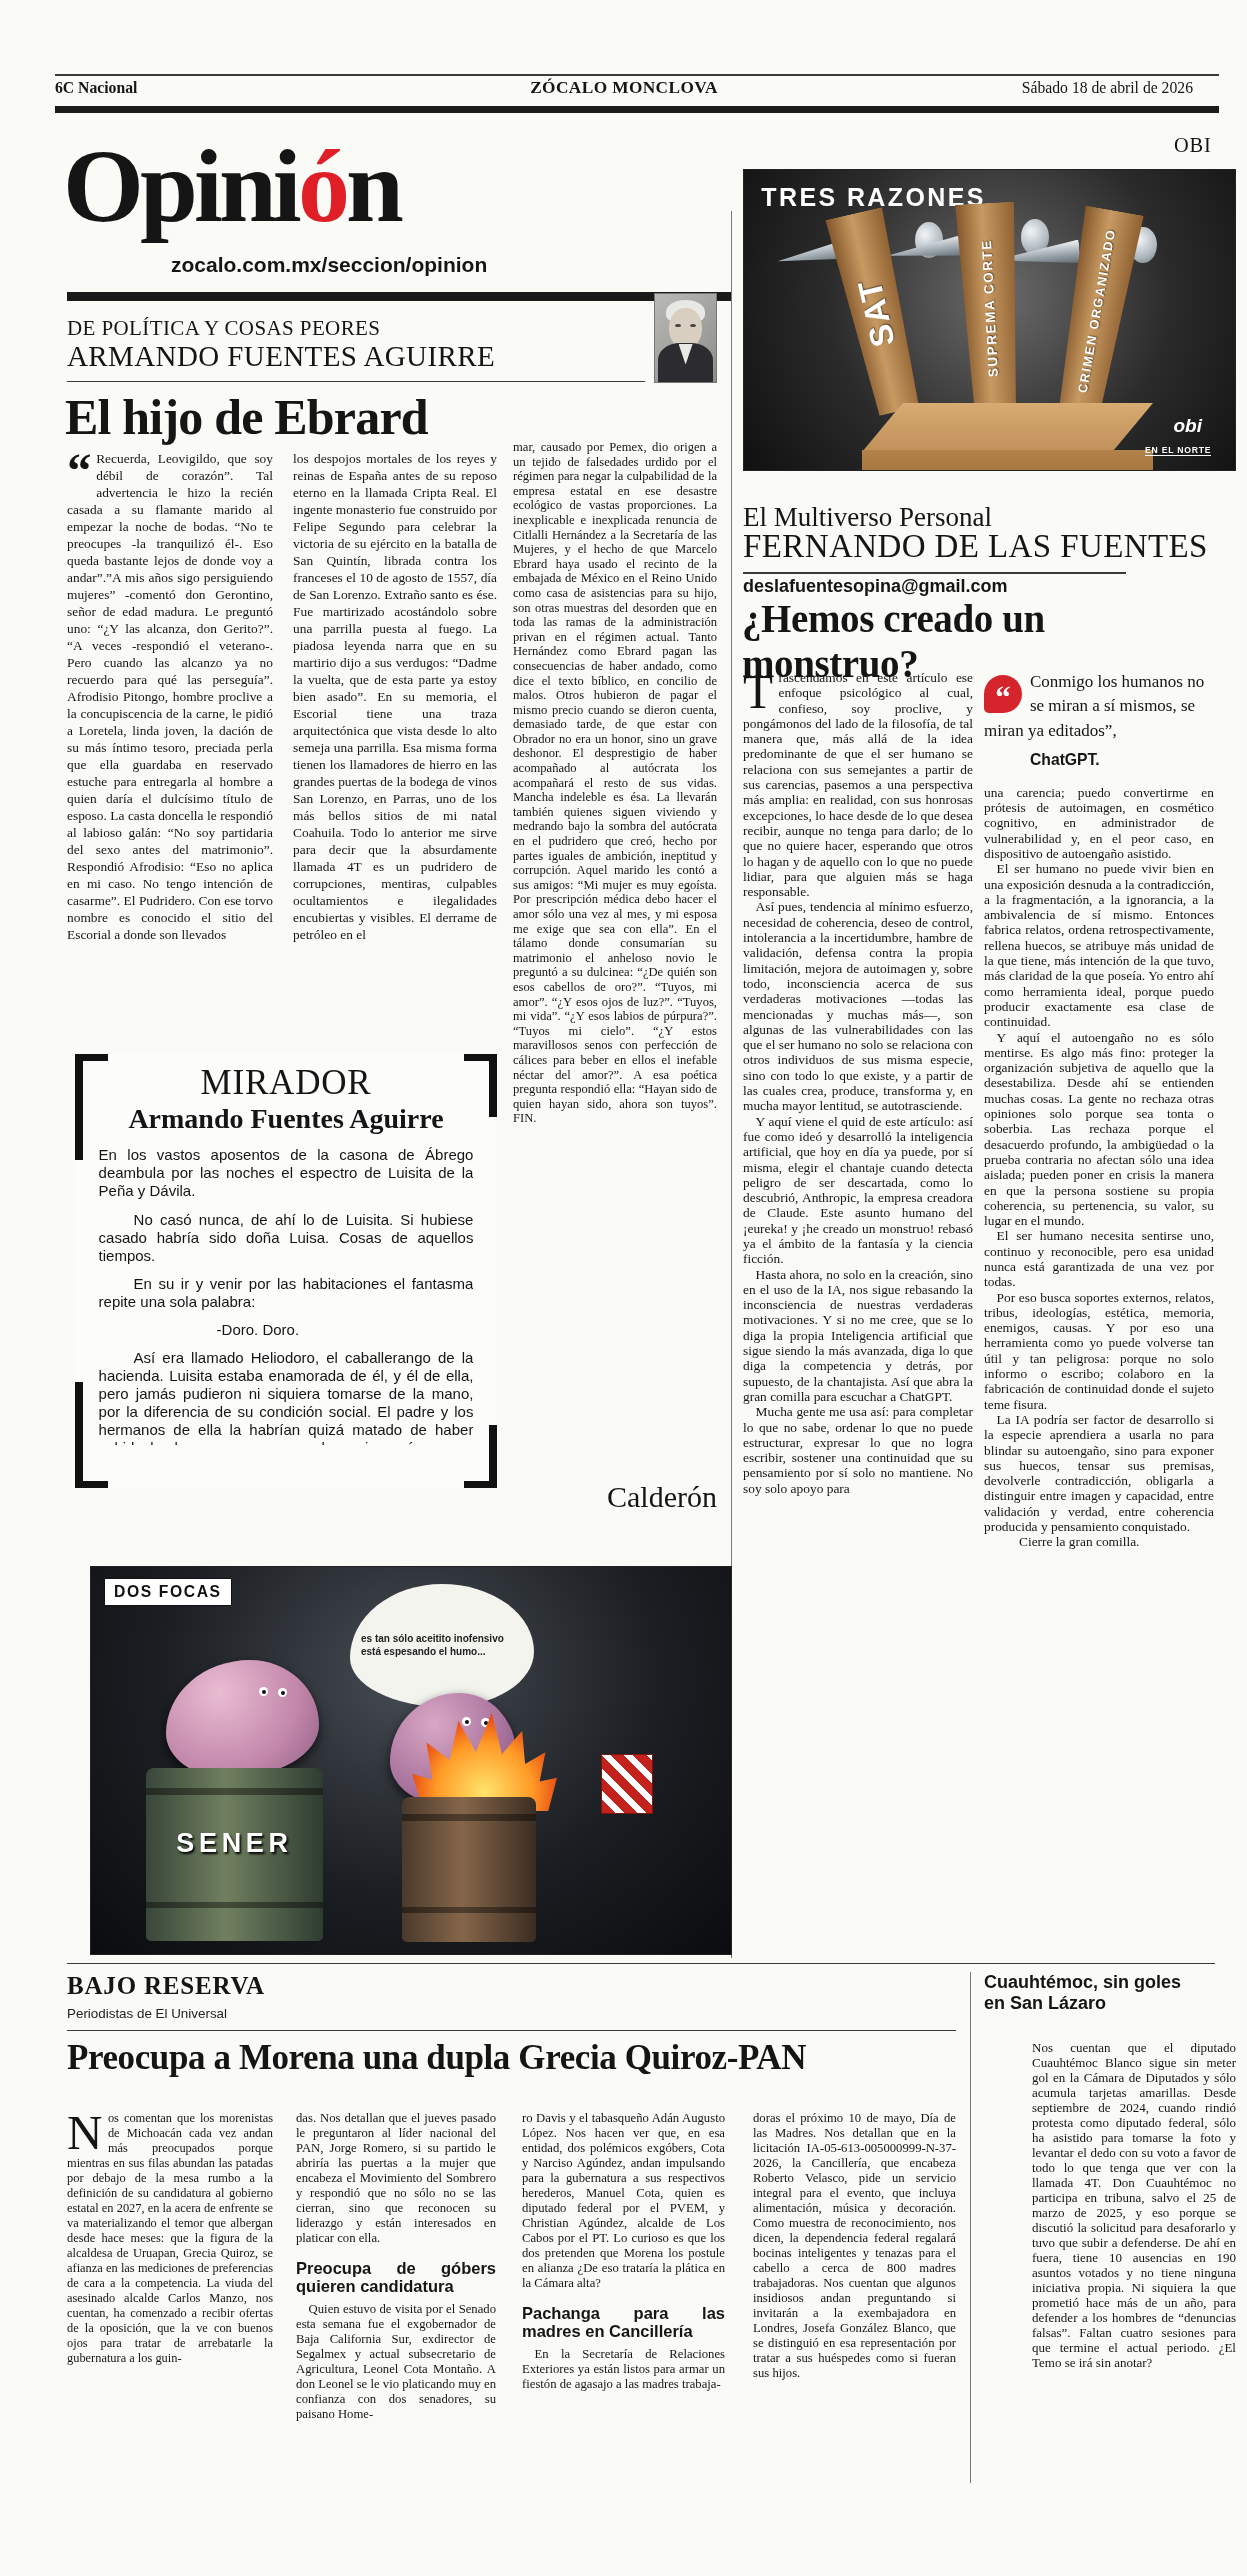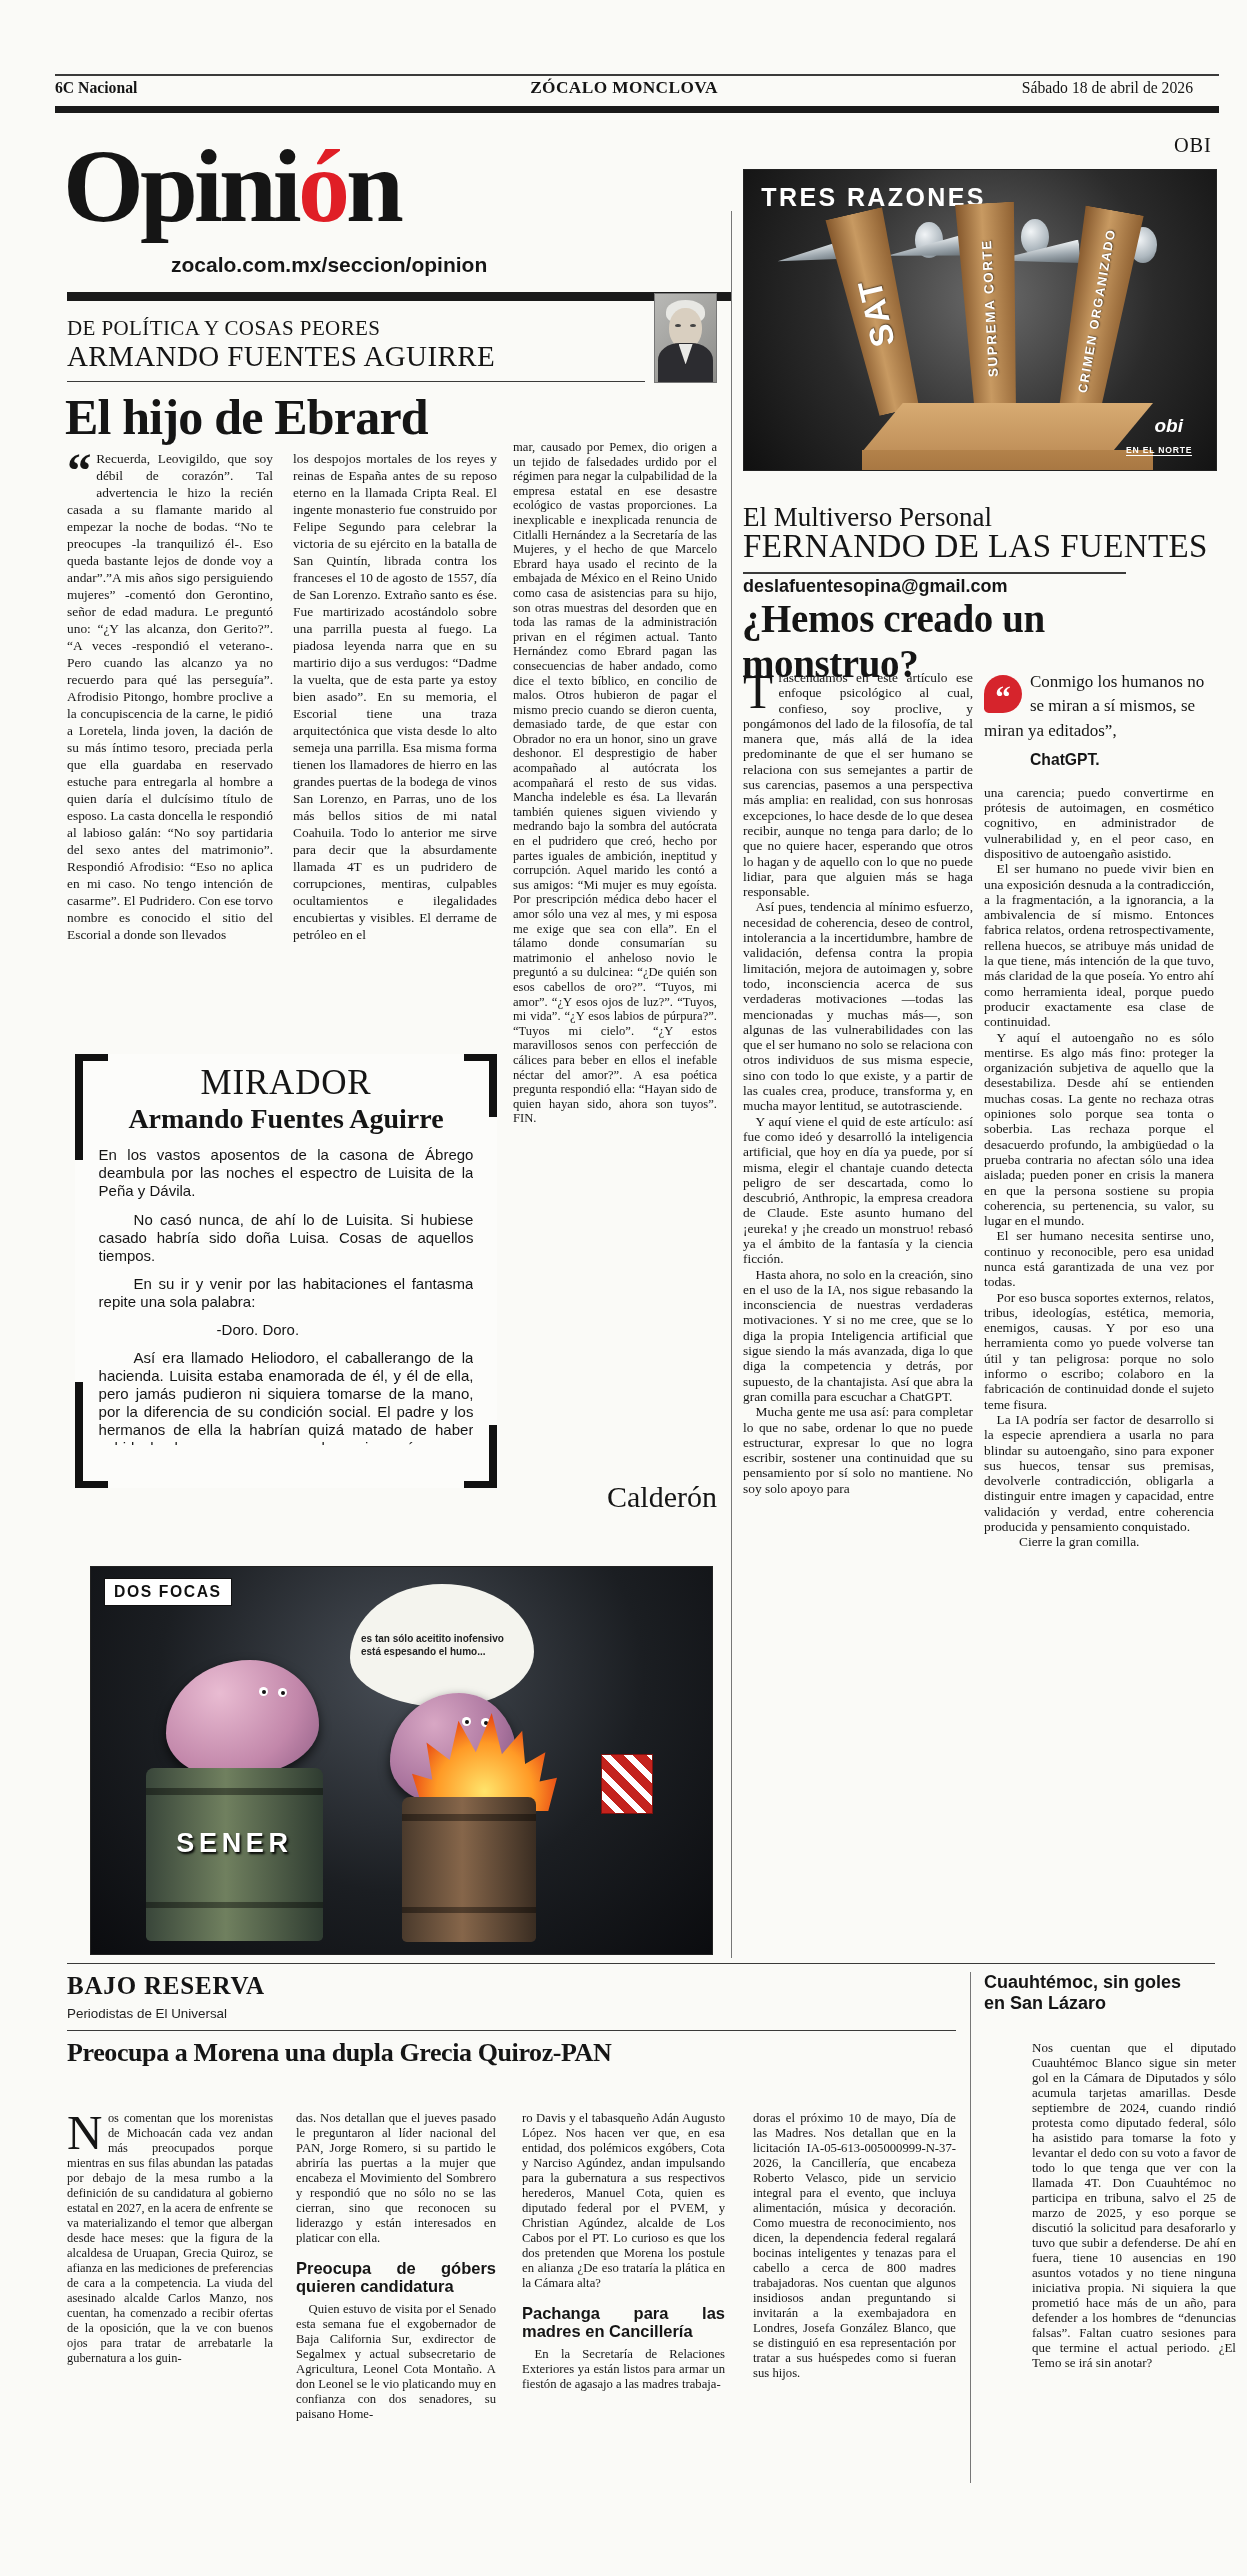--- a/index.html
+++ b/index.html
@@ -51,21 +51,21 @@
   .mv-colname{font-size:27px;}
   .mv-author{font-size:33px;letter-spacing:0.4px;}
   .mv-email{font-family:"Liberation Sans",sans-serif;font-weight:bold;font-size:18px;}
   .headline2{font-size:39px;font-weight:bold;letter-spacing:-0.4px;}
   .mv-body{font-size:13.4px;line-height:15.3px;}
   .pullquote-icon{float:left;width:38px;height:38px;background:#d6242c;border-radius:50% 50% 50% 4.7px;
       color:#fff;font-size:31px;font-weight:bold;text-align:center;line-height:46px;margin:4.7px 7.9px 1.6px 0;}
   .pullquote{font-size:17px;line-height:24.4px;}
   .pq-attrib{font-family:"Liberation Sans",sans-serif;font-weight:bold;font-size:15.7px;margin:7.9px 0 15.7px 46px;}
   
-  .toon-font{font-family:"Liberation Sans",sans-serif;font-weight:bold;}
+  .toon-font{font-family:"Liberation Sans",sans-serif;font-weight:bold;padding-left:19px;}
   .tr-cartoon{background:radial-gradient(circle at 52% 42%,#6a6a6a 0%,#2b2b2b 55%,#101010 100%);overflow:hidden;border:0.8px solid #222;}
   .tr-title{color:#fff;font-size:25px;letter-spacing:2.4px;}
   .stake{position:absolute;background:linear-gradient(90deg,#7d5026,#c89a62 45%,#8a5c2e);
          clip-path:polygon(4% 0,96% 0,82% 100%,18% 100%);box-shadow:0 0 14px #000a;}
   .stake-label{position:absolute;left:0;top:0;width:100%;height:100%;display:flex;align-items:center;justify-content:center;
          writing-mode:vertical-rl;transform:rotate(180deg);color:#fff;text-align:center;
          text-shadow:0.8px 0.8px 1.6px #0009;letter-spacing:1.6px;}
   .spike{position:absolute;width:86px;height:23.6px;background:linear-gradient(#f0f4f6,#9aa4ab 55%,#5f686e);
          clip-path:polygon(0 50%,100% 0,100% 100%);}
   .nailhead{position:absolute;width:28px;height:36px;border-radius:50%;
@@ -90,21 +90,21 @@
   .seal{position:absolute;background:radial-gradient(circle at 35% 28%,#e9bcd2,#c287aa 60%,#8e5c84);
         border-radius:55% 45% 60% 40%/62% 55% 45% 38%;box-shadow:0 4.7px 11px #000a;}
   .seal-eye{position:absolute;width:9.4px;height:9.4px;background:#fff;border-radius:50%;}
   .seal-pupil{position:absolute;width:3.9px;height:3.9px;background:#111;border-radius:50%;}
   .flame{position:absolute;background:radial-gradient(circle at 50% 80%,#ffe46b 0%,#ff9a26 45%,#e33c12 75%,#7a1505 100%);
         clip-path:polygon(8% 100%,0 62%,14% 68%,10% 30%,26% 48%,32% 8%,44% 40%,55% 0,62% 42%,76% 18%,78% 52%,92% 40%,88% 70%,100% 66%,94% 100%);}
   .redbox{position:absolute;background:repeating-linear-gradient(45deg,#c4231d 0 9.4px,#fff 9.4px 15.7px);border:1.6px solid #7e120f;}
   
   .br-title{font-size:25px;font-weight:bold;letter-spacing:0.8px;}
   .br-byline{font-family:"Liberation Sans",sans-serif;font-size:13.4px;color:#222;}
-  .headline3{font-size:26px;font-weight:bold;letter-spacing:-0.4px;}
+  .headline3{font-size:35px;font-weight:bold;letter-spacing:-0.4px;}
   .br-col{font-size:12.7px;line-height:15px;}
   .brief-title{font-family:"Liberation Sans",sans-serif;font-weight:bold;font-size:18px;line-height:1.18;}
   .brief-body{font-size:13px;line-height:15px;}
 </style>
 </head>
 <body>
 
 <div class="page">
 
   <div class="abs hair" style="left:55px;top:74px;width:1164px;height:1.6px;"></div>

